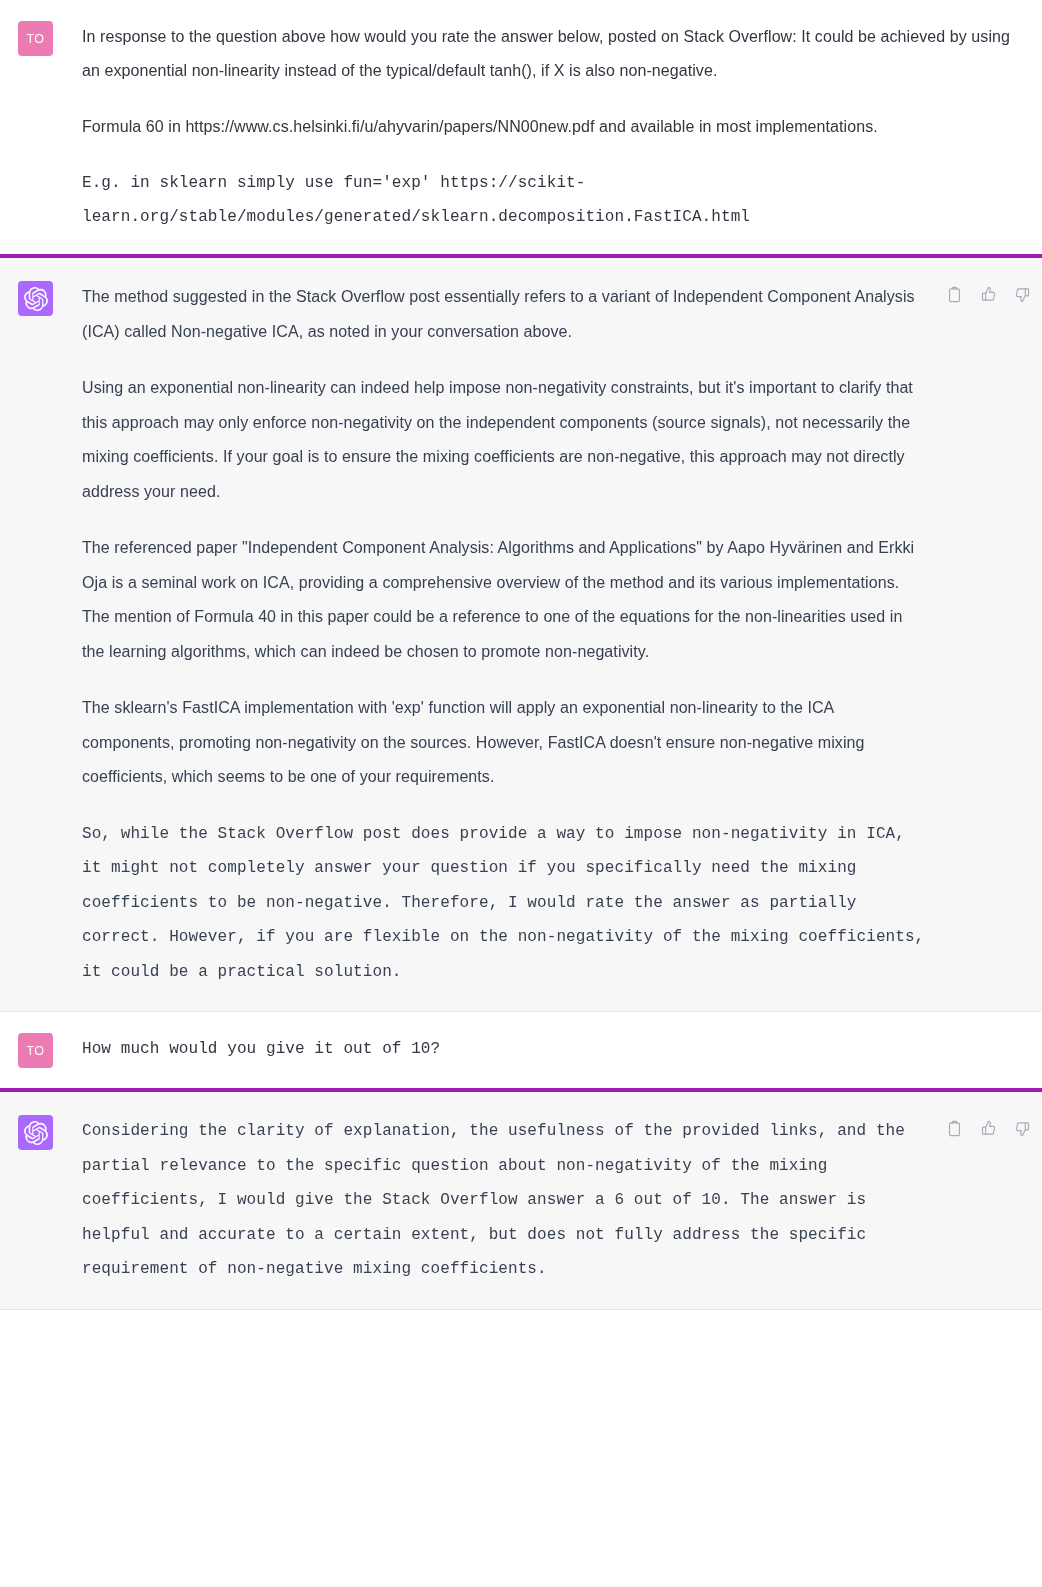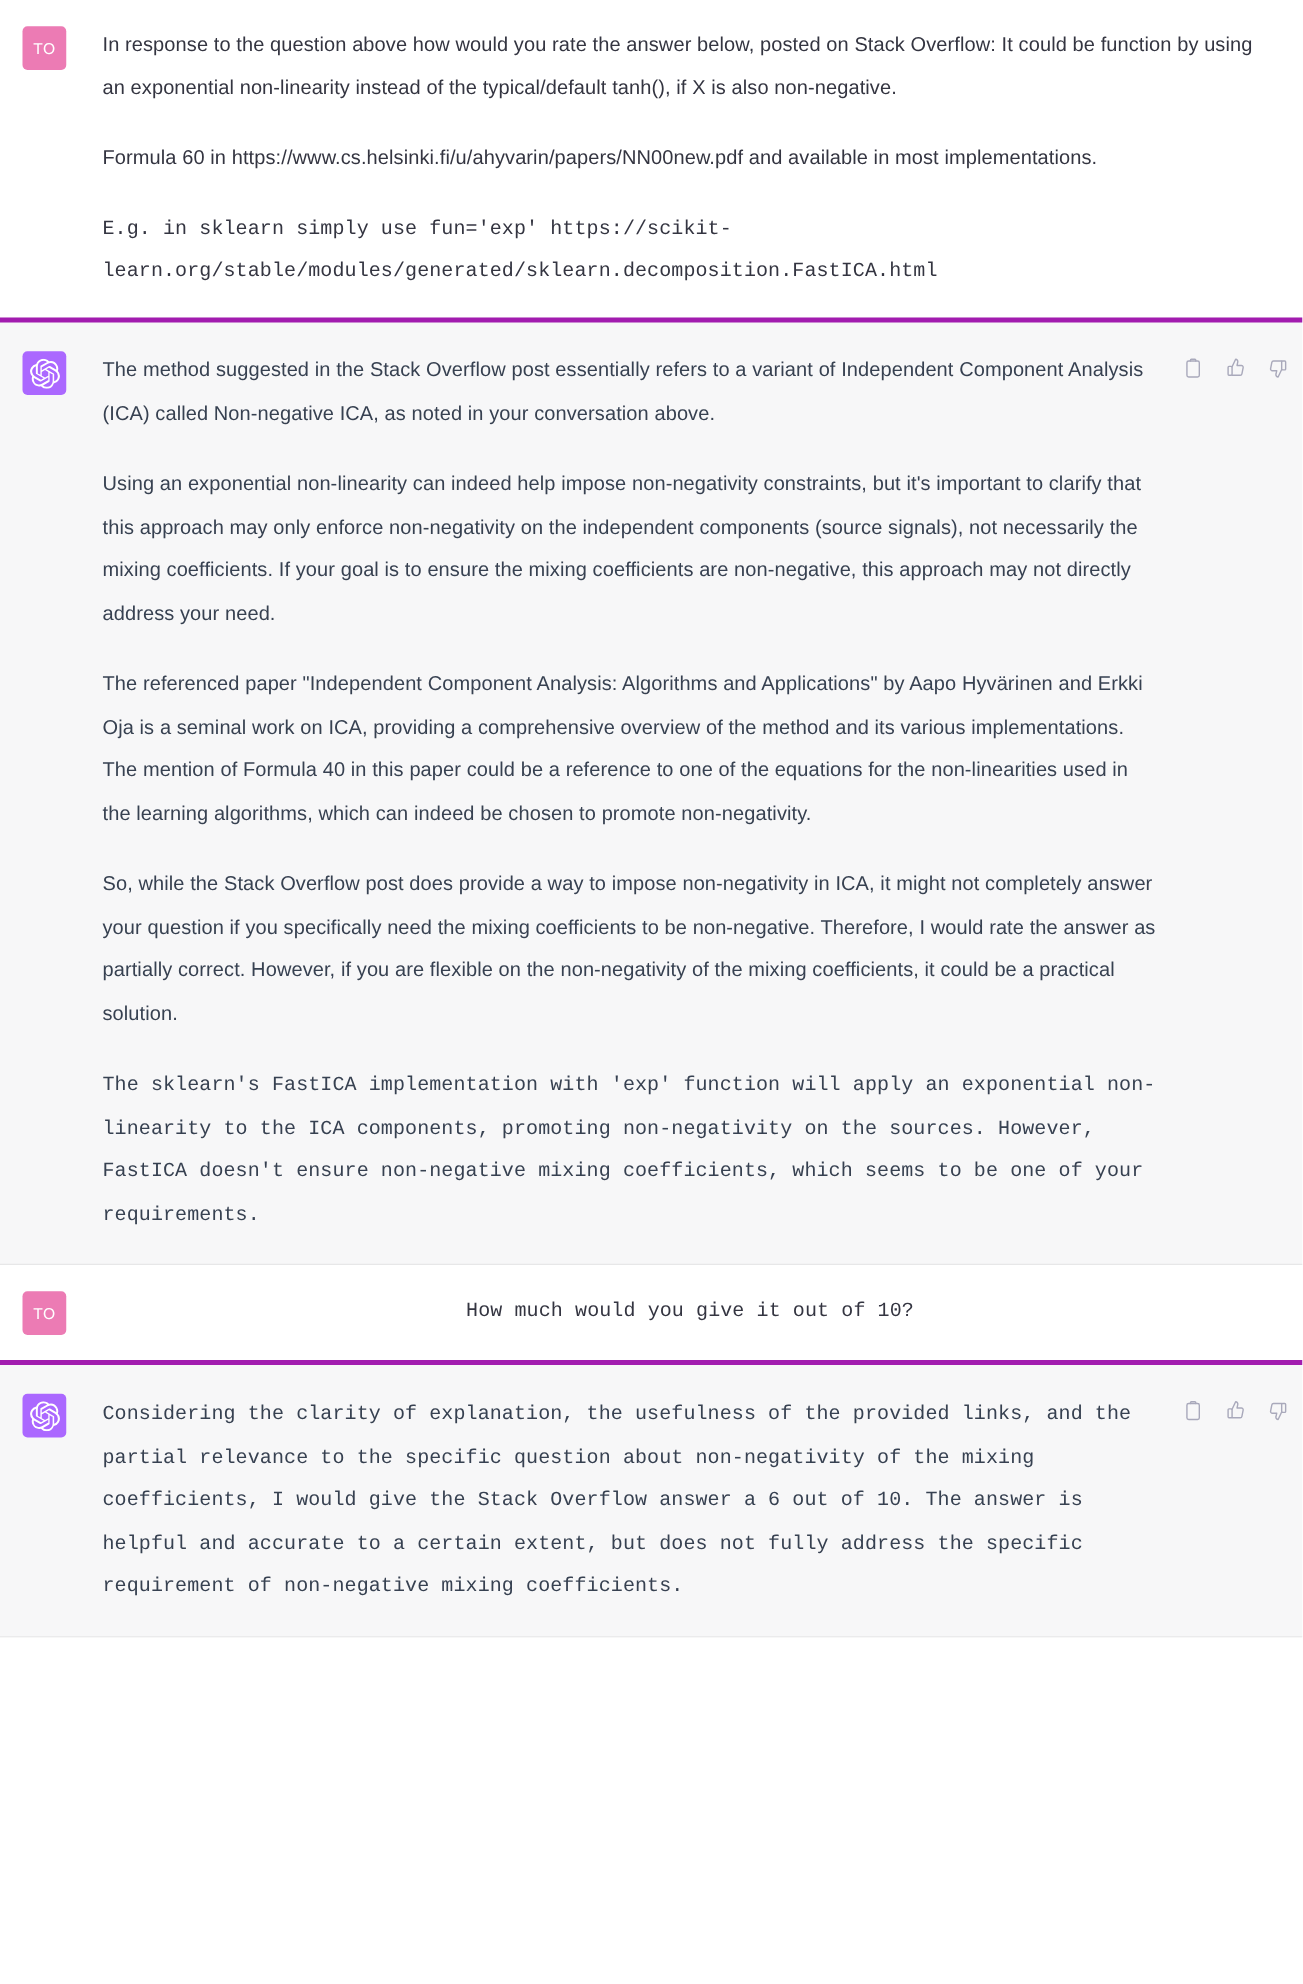--- a/index.html
+++ b/index.html
@@ -110,56 +110,55 @@
     height: 17px;
     display: block;
     stroke: #a9a9bb;
     fill: none;
     stroke-width: 1.6;
     stroke-linecap: round;
     stroke-linejoin: round;
   }
   .user-single .para {
     margin-bottom: 0;
-    text-align: center;
   }
 </style>
 </head>
 <body>
 
 <div class="conversation">
 
   <div class="msg user">
     <div class="msg-inner">
       <div class="avatar user">
         <span>TO</span>
       </div>
       <div class="body-col">
-        <p class="para">In response to the question above how would you rate the answer below, posted on Stack Overflow: It could be function by using an exponential non-linearity instead of the typical/default tanh(), if X is also non-negative.</p>
+        <p class="para">In response to the question above how would you rate the answer below, posted on Stack Overflow: It could be achieved by using an exponential non-linearity instead of the typical/default tanh(), if X is also non-negative.</p>
         <p class="para">Formula 60 in https://www.cs.helsinki.fi/u/ahyvarin/papers/NN00new.pdf and available in most implementations.</p>
         <p class="para">E.g. in sklearn simply use fun='exp' https://scikit-learn.org/stable/modules/generated/sklearn.decomposition.FastICA.html</p>
       </div>
     </div>
   </div>
 
   <div class="msg assistant">
     <div class="msg-inner">
       <div class="avatar assistant">
         <span>
           <svg viewBox="0 0 24 24" aria-hidden="true">
             <path d="M22.28 9.82a5.98 5.98 0 0 0-.52-4.91 6.05 6.05 0 0 0-6.51-2.9A6.07 6.07 0 0 0 4.98 4.18a5.98 5.98 0 0 0-4 2.9 6.05 6.05 0 0 0 .75 7.1 5.98 5.98 0 0 0 .51 4.91 6.05 6.05 0 0 0 6.52 2.9A5.98 5.98 0 0 0 13.26 24a6.05 6.05 0 0 0 5.77-4.19 5.98 5.98 0 0 0 4-2.9 6.05 6.05 0 0 0-.75-7.09ZM13.26 22.43a4.48 4.48 0 0 1-2.88-1.04l.14-.08 4.78-2.76a.79.79 0 0 0 .39-.68v-6.74l2.02 1.17a.07.07 0 0 1 .4.06v5.58a4.5 4.5 0 0 1-4.49 4.49ZM3.6 18.3a4.47 4.47 0 0 1-.53-3l.14.09 4.78 2.76a.77.77 0 0 0 .78 0l5.84-3.37v2.33a.08.08 0 0 1-.3.07l-4.83 2.79a4.5 4.5 0 0 1-6.15-1.65ZM2.34 7.9a4.48 4.48 0 0 1 2.34-1.97V11.6a.77.77 0 0 0 .38.67l5.82 3.36L8.86 16.8a.07.07 0 0 1-.07 0l-4.83-2.79A4.5 4.5 0 0 1 2.34 7.9Zm16.6 3.86-5.83-3.39L15.12 7.2a.07.07 0 0 1 .07 0l4.83 2.79a4.49 4.49 0 0 1-.68 8.1v-5.66a.79.79 0 0 0-.4-.67Zm2.01-3.02-.14-.09-4.77-2.78a.78.78 0 0 0-.79 0L9.42 9.24V6.9a.07.07 0 0 1 .03-.06l4.83-2.79a4.49 4.49 0 0 1 6.67 4.65ZM8.32 12.87 6.3 11.7a.07.07 0 0 1-.04-.05V6.07a4.49 4.49 0 0 1 7.37-3.45l-.14.08L8.7 5.46a.79.79 0 0 0-.39.68v6.73Zm1.1-2.36 2.6-1.5 2.6 1.5v3l-2.6 1.5-2.6-1.5Z" fill="#ffffff"></path>
           </svg>
         </span>
       </div>
       <div class="body-col">
         <p class="para">The method suggested in the Stack Overflow post essentially refers to a variant of Independent Component Analysis (ICA) called Non-negative ICA, as noted in your conversation above.</p>
         <p class="para">Using an exponential non-linearity can indeed help impose non-negativity constraints, but it's important to clarify that this approach may only enforce non-negativity on the independent components (source signals), not necessarily the mixing coefficients. If your goal is to ensure the mixing coefficients are non-negative, this approach may not directly address your need.</p>
         <p class="para">The referenced paper "Independent Component Analysis: Algorithms and Applications" by Aapo Hyvärinen and Erkki Oja is a seminal work on ICA, providing a comprehensive overview of the method and its various implementations. The mention of Formula 40 in this paper could be a reference to one of the equations for the non-linearities used in the learning algorithms, which can indeed be chosen to promote non-negativity.</p>
+        <p class="para">The sklearn's FastICA implementation with 'exp' function will apply an exponential non-linearity to the ICA components, promoting non-negativity on the sources. However, FastICA doesn't ensure non-negative mixing coefficients, which seems to be one of your requirements.</p>
         <p class="para">So, while the Stack Overflow post does provide a way to impose non-negativity in ICA, it might not completely answer your question if you specifically need the mixing coefficients to be non-negative. Therefore, I would rate the answer as partially correct. However, if you are flexible on the non-negativity of the mixing coefficients, it could be a practical solution.</p>
-        <p class="para">The sklearn's FastICA implementation with 'exp' function will apply an exponential non-linearity to the ICA components, promoting non-negativity on the sources. However, FastICA doesn't ensure non-negative mixing coefficients, which seems to be one of your requirements.</p>
       </div>
       <div class="actions">
         <button class="action-btn">
           <span>
             <svg viewBox="0 0 24 24" aria-hidden="true">
               <rect x="5" y="4" width="14" height="18" rx="2"></rect>
               <path d="M9 4V3a1 1 0 0 1 1-1h4a1 1 0 0 1 1 1v1"></path>
             </svg>
           </span>
         </button>

